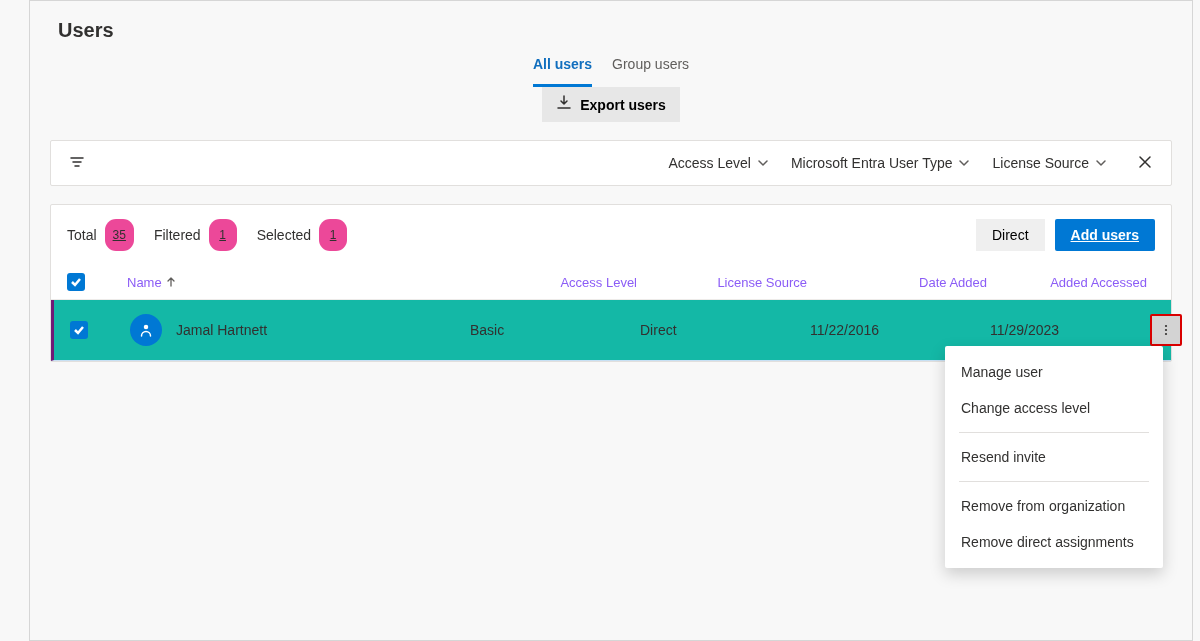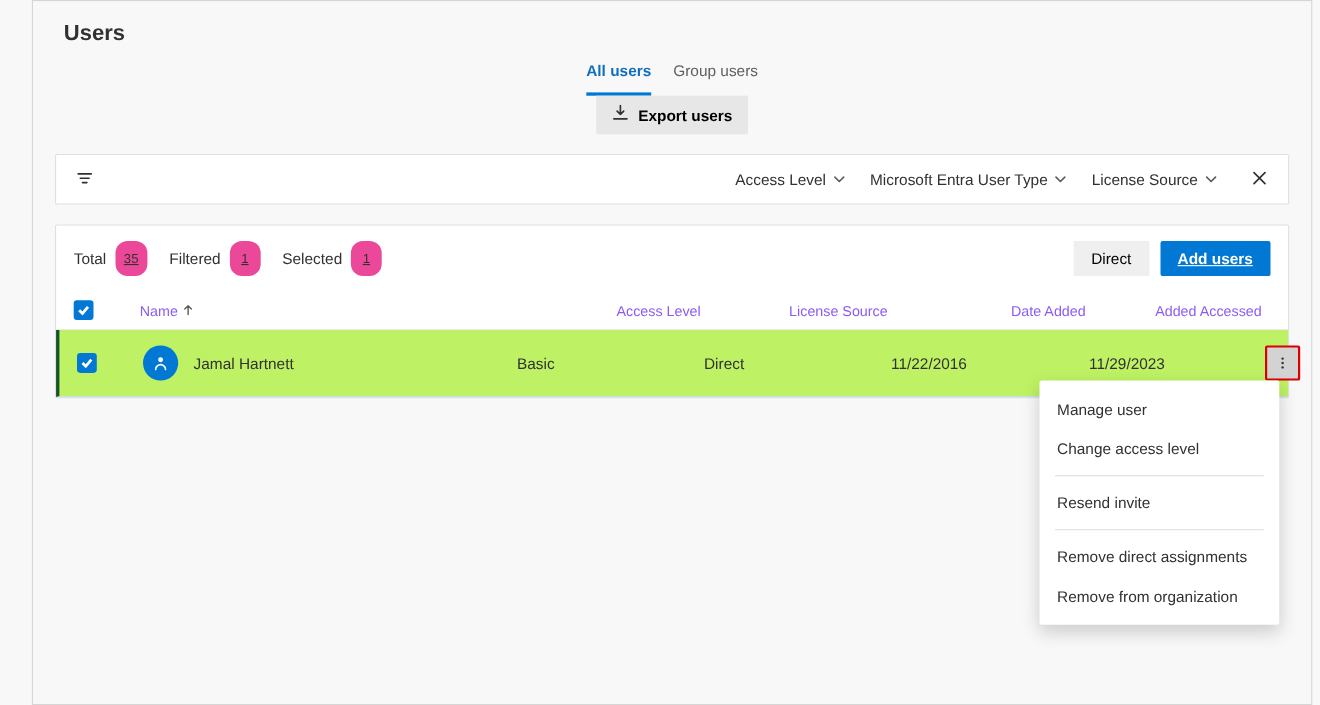--- a/index.html
+++ b/index.html
@@ -153,22 +153,22 @@
       text-align: right;
     }
     .head-name { display: inline-flex; align-items: center; gap: 4px; }
     .sort-arrow { width: 10px; height: 10px; }
 
     .tbl-row {
       display: grid;
       grid-template-columns: 60px 340px 170px 170px 180px 160px 60px;
       align-items: center;
       padding: 14px 16px;
-      background: #bef264;
-      border-left: 3px solid #14532d;
+      background: #14b8a6;
+      border-left: 3px solid #701a75;
       border-bottom: 1px solid #c7e0f4;
       position: relative;
       font-size: 14px;
       color: #323130;
     }
 
     .chk {
       width: 18px;
       height: 18px;
       border-radius: 3px;
@@ -360,20 +360,20 @@
             </svg>
         </span>
       </div>
 
       <div class="context-menu">
         <div class="ctx-item">Manage user</div>
         <div class="ctx-item">Change access level</div>
         <div class="ctx-sep"></div>
         <div class="ctx-item">Resend invite</div>
         <div class="ctx-sep"></div>
+        <div class="ctx-item">Remove from organization</div>
         <div class="ctx-item">Remove direct assignments</div>
-        <div class="ctx-item">Remove from organization</div>
       </div>
     </div>
 
   </div>
 
 </div>
 
 </body></html>

